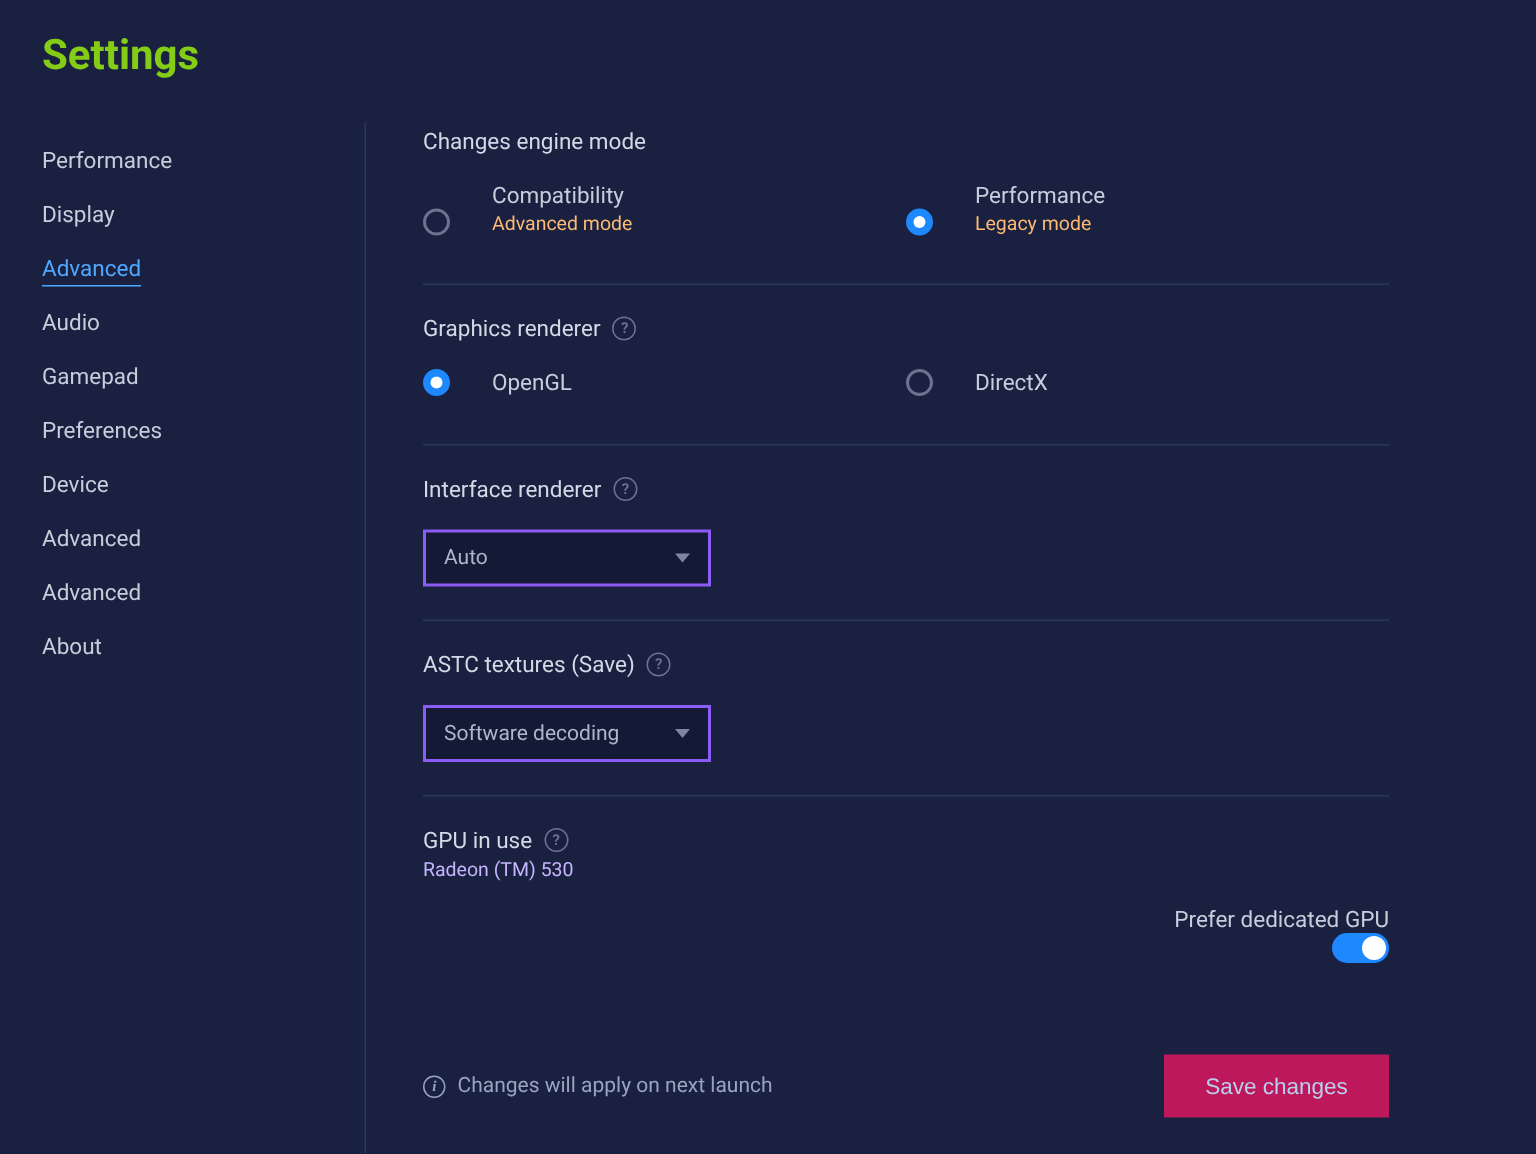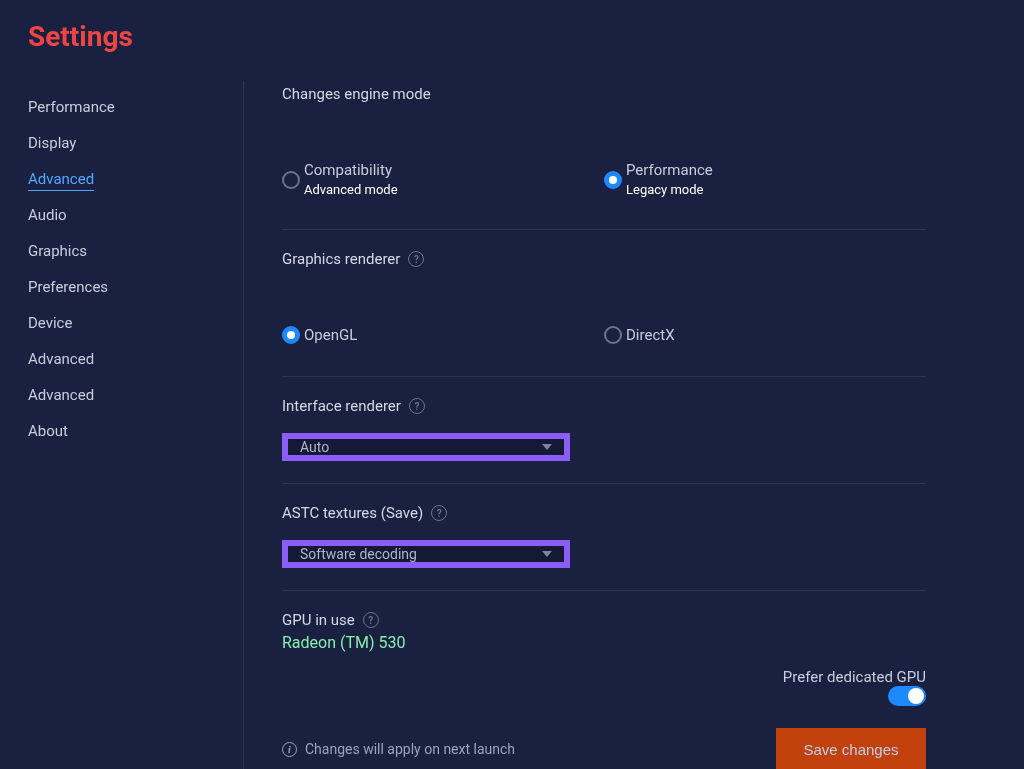--- a/index.html
+++ b/index.html
@@ -13,21 +13,21 @@
   }
   .page {
     padding: 20px 28px 0 28px;
     height: 100%;
     display: flex;
     flex-direction: column;
   }
   .page-title {
     font-size: 28px;
     font-weight: 700;
-    color: #ef4444;
+    color: #84cc16;
     margin-bottom: 28px;
   }
   .content {
     display: flex;
     flex: 1;
     min-height: 0;
   }
   .sidebar {
     width: 215px;
     padding-top: 8px;
@@ -79,25 +79,24 @@
     font-weight:600;
     cursor:pointer;
   }
   .radio-row {
     display: flex;
     gap: 0;
     margin-bottom: 10px;
   }
   .radio-option {
     display: flex;
-    align-items: center;
-    gap: 4px;
+    align-items: flex-end;
+    gap: 28px;
     width: 330px;
     cursor: pointer;
-    margin-top: 40px;
   }
   .radio-circle {
     width: 18px; height: 18px;
     border-radius: 50%;
     border: 2px solid #6b738f;
     margin-top: 1px;
     flex-shrink: 0;
     position: relative;
   }
   .radio-option.selected .radio-circle {
@@ -108,51 +107,51 @@
     content:"";
     position:absolute;
     top:3px; left:3px;
     width:8px; height:8px;
     background:#fff;
     border-radius:50%;
   }
   .radio-single .radio-circle { margin-top:0; }
   .radio-labels { display:flex; flex-direction:column; }
   .radio-main { font-size:15px; color:#c8cddc; line-height:1.2; }
-  .radio-sub  { font-size:13px; color:#ffffff; margin-top:3px; }
+  .radio-sub  { font-size:13px; color:#fdba74; margin-top:3px; }
 
   .hr {
     border: none;
     border-top: 1px solid #2d3656;
     margin: 22px 0 20px 0;
   }
 
   .dropdown {
-    width: 288px;
+    width: 192px;
     height: 38px;
-    border: 6px solid #8b5cf6;
+    border: 2px solid #8b5cf6;
     background: #141a36;
     display:flex;
     align-items:center;
     justify-content:space-between;
     padding: 0 12px;
     font-size:14px;
     color:#aeb5cc;
     cursor:pointer;
   }
   .dropdown .caret {
     width:0; height:0;
     border-left:5px solid transparent;
     border-right:5px solid transparent;
     border-top:6px solid #7c85a3;
   }
 
   .gpu-sub {
-    font-size:16px;
-    color:#86efac;
+    font-size:13px;
+    color:#c4b5fd;
     margin-top:-10px;
     margin-bottom:16px;
   }
 
   .toggle-row {
     display:flex;
     align-items:flex-end;
     justify-content:space-between;
     flex-direction:column;
   }
@@ -193,42 +192,42 @@
     display:inline-flex;
     align-items:center;
     justify-content:center;
     font-size:10px;
     font-weight:700;
     color:#9aa3bf;
     font-style: italic;
     font-family: Georgia, serif;
   }
   .save-btn {
-    background:#c2410c;
+    background:#be185d;
     color:#b8cfed;
     border:none;
     width:150px;
     height:42px;
     font-size:15px;
     cursor:pointer;
   }
 </style>
 </head>
 <body>
 
 <div class="page">
   <h1 class="page-title">Settings</h1>
 
   <div class="content">
     <nav class="sidebar">
       <div class="sidebar-item"><span>Performance</span></div>
       <div class="sidebar-item"><span>Display</span></div>
       <div class="sidebar-item active"><span>Advanced</span></div>
       <div class="sidebar-item"><span>Audio</span></div>
-      <div class="sidebar-item"><span>Graphics</span></div>
+      <div class="sidebar-item"><span>Gamepad</span></div>
       <div class="sidebar-item"><span>Preferences</span></div>
       <div class="sidebar-item"><span>Device</span></div>
       <div class="sidebar-item"><span>Advanced</span></div>
       <div class="sidebar-item"><span>Advanced</span></div>
       <div class="sidebar-item"><span>About</span></div>
     </nav>
 
     <div class="divider"></div>
 
     <div class="main">

